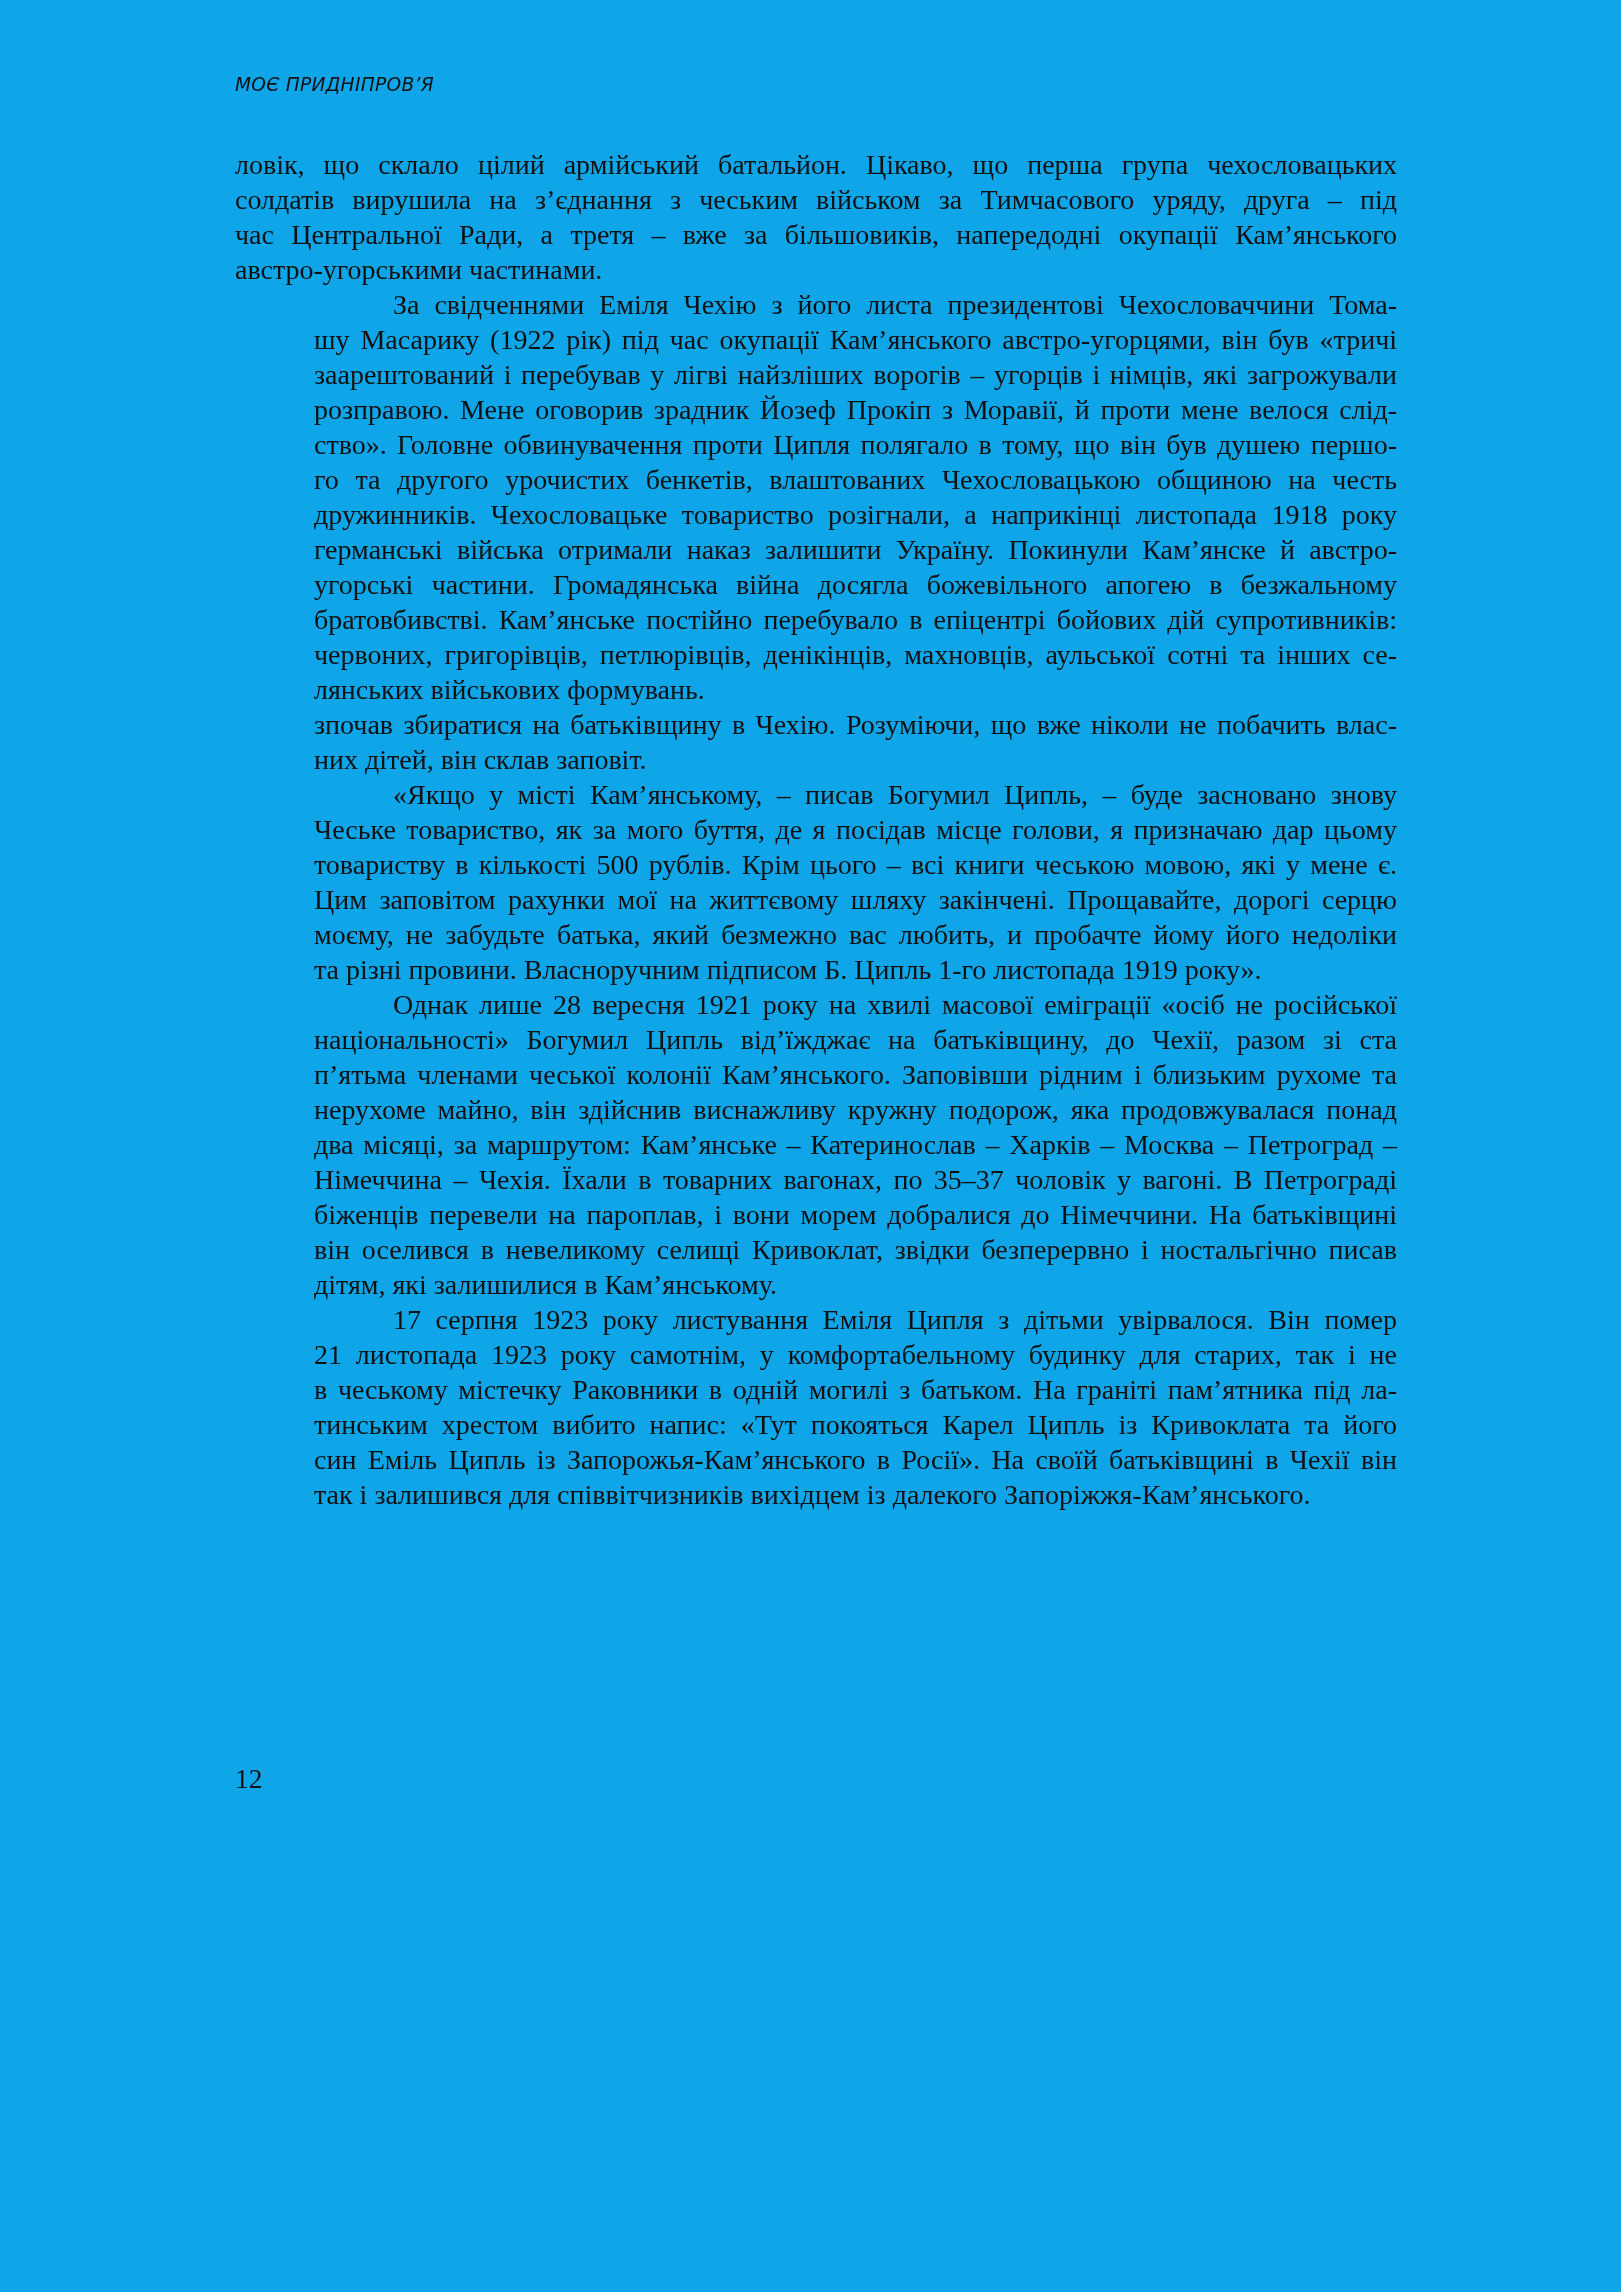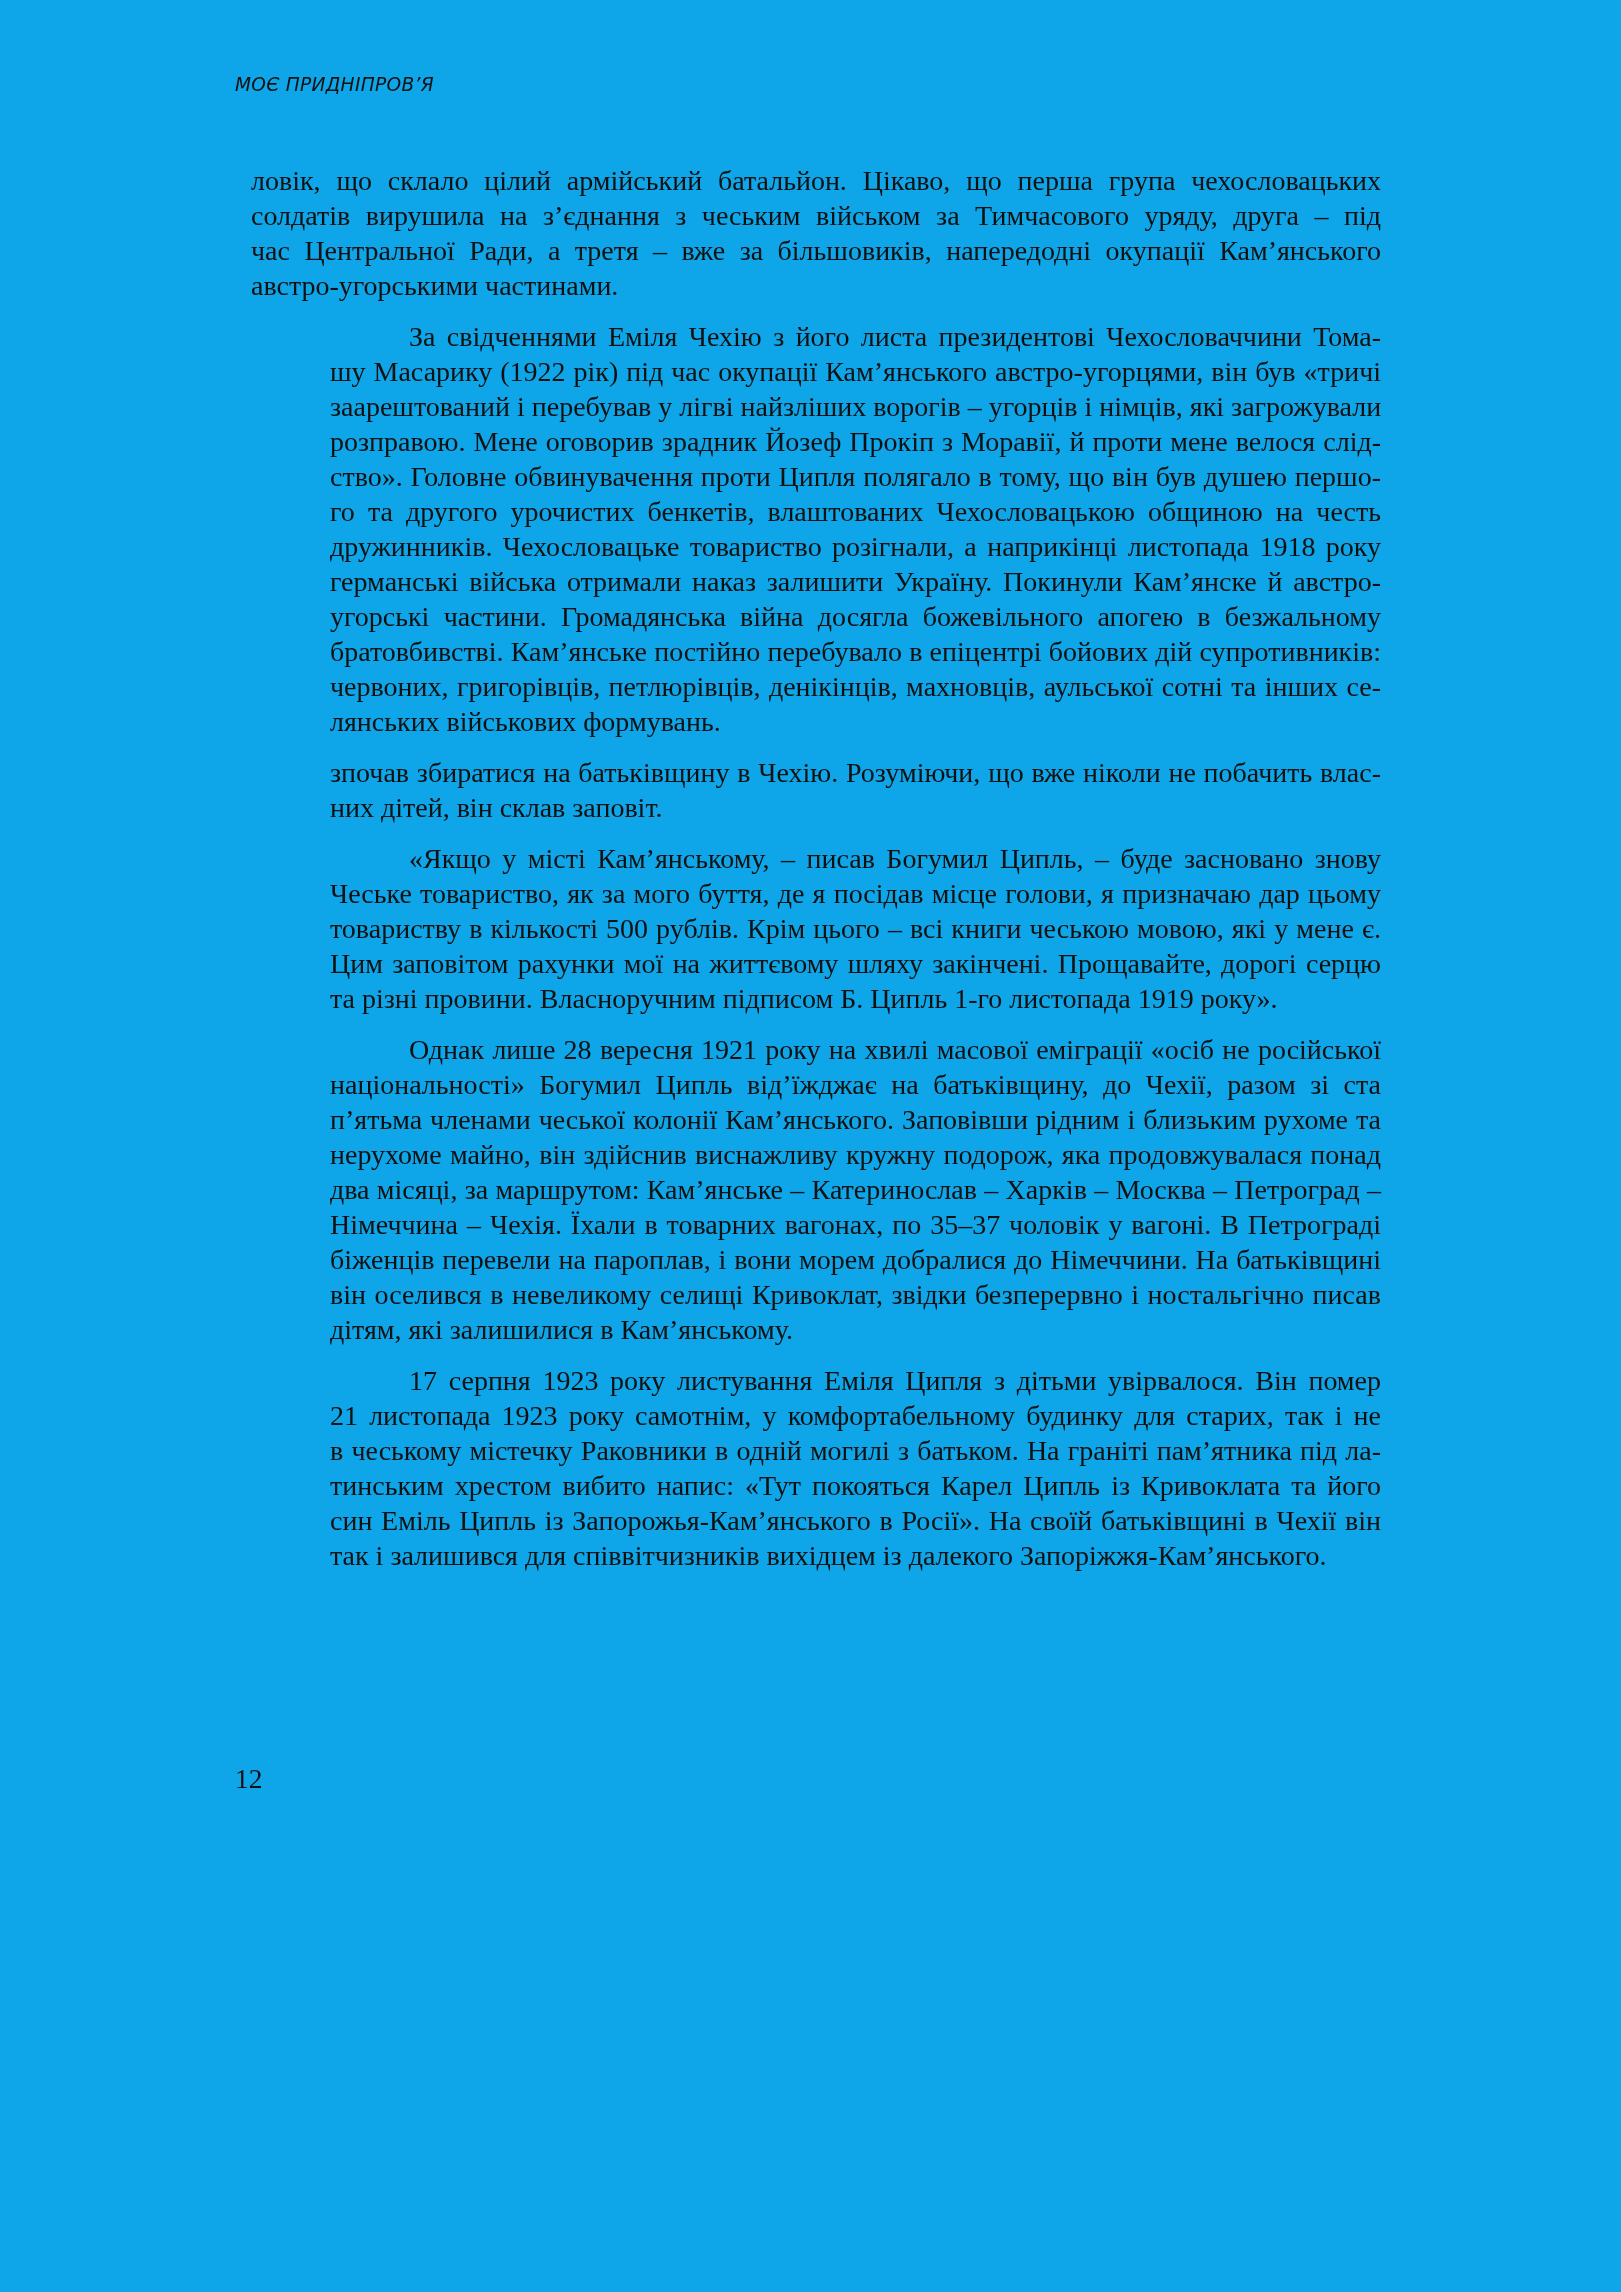--- a/index.html
+++ b/index.html
@@ -8,21 +8,21 @@
   .running-head {
     position: absolute; left: 235px; top: 74px;
     font-family: "DejaVu Sans", sans-serif; font-style: italic;
     font-size: 18.6px; letter-spacing: 0.3px; color: #111;
   }
   .body-text {
     position: absolute; left: 235px; top: 147px; width: 1162px;
     font-family: "Liberation Serif", serif; font-size: 28px;
     line-height: 35px; color: #111; text-align: justify;
   }
-  .body-text p { margin: 16px; text-indent: 0; }
+  .body-text p { margin: 0; text-indent: 0; }
   .body-text p.indent { text-indent: 79px; }
   .body-text .line { display: block; text-align: justify; text-align-last: justify; white-space: nowrap; overflow: visible; }
   .body-text .line.last { text-align-last: left; }
   .page-number {
     position: absolute; left: 235px; top: 1764px;
     font-family: "Liberation Serif", serif; font-size: 27.4px; color: #111;
   }
 </style>
 </head>
 <body>
@@ -53,20 +53,21 @@
       </p>
       <p class="indent">
         <span class="line">зпочав збиратися на батьківщину в Чехію. Розуміючи, що вже ніколи не побачить влас-</span>
         <span class="line last">них дітей, він склав заповіт.</span>
       </p>
       <p class="indent">
         <span class="line" style="padding-left: 79px;">«Якщо у місті Кам’янському, – писав Богумил Ципль, – буде засновано знову</span>
         <span class="line">Чеське товариство, як за мого буття, де я посідав місце голови, я призначаю дар цьому</span>
         <span class="line">товариству в кількості 500 рублів. Крім цього – всі книги чеською мовою, які у мене є.</span>
         <span class="line">Цим заповітом рахунки мої на життєвому шляху закінчені. Прощавайте, дорогі серцю</span>
+        <span class="line">моєму, не забудьте батька, який безмежно вас любить, и пробачте йому його недоліки</span>
         <span class="line last">та різні провини. Власноручним підписом Б. Ципль 1-го листопада 1919 року».</span>
       </p>
       <p class="indent">
         <span class="line" style="padding-left: 79px;">Однак лише 28 вересня 1921 року на хвилі масової еміграції «осіб не російської</span>
         <span class="line">національності» Богумил Ципль від’їжджає на батьківщину, до Чехії, разом зі ста</span>
         <span class="line">п’ятьма членами чеської колонії Кам’янського. Заповівши рідним і близьким рухоме та</span>
         <span class="line">нерухоме майно, він здійснив виснажливу кружну подорож, яка продовжувалася понад</span>
         <span class="line">два місяці, за маршрутом: Кам’янське – Катеринослав – Харків – Москва – Петроград –</span>
         <span class="line">Німеччина – Чехія. Їхали в товарних вагонах, по 35–37 чоловік у вагоні. В Петрограді</span>
         <span class="line">біженців перевели на пароплав, і вони морем добралися до Німеччини. На батьківщині</span>

